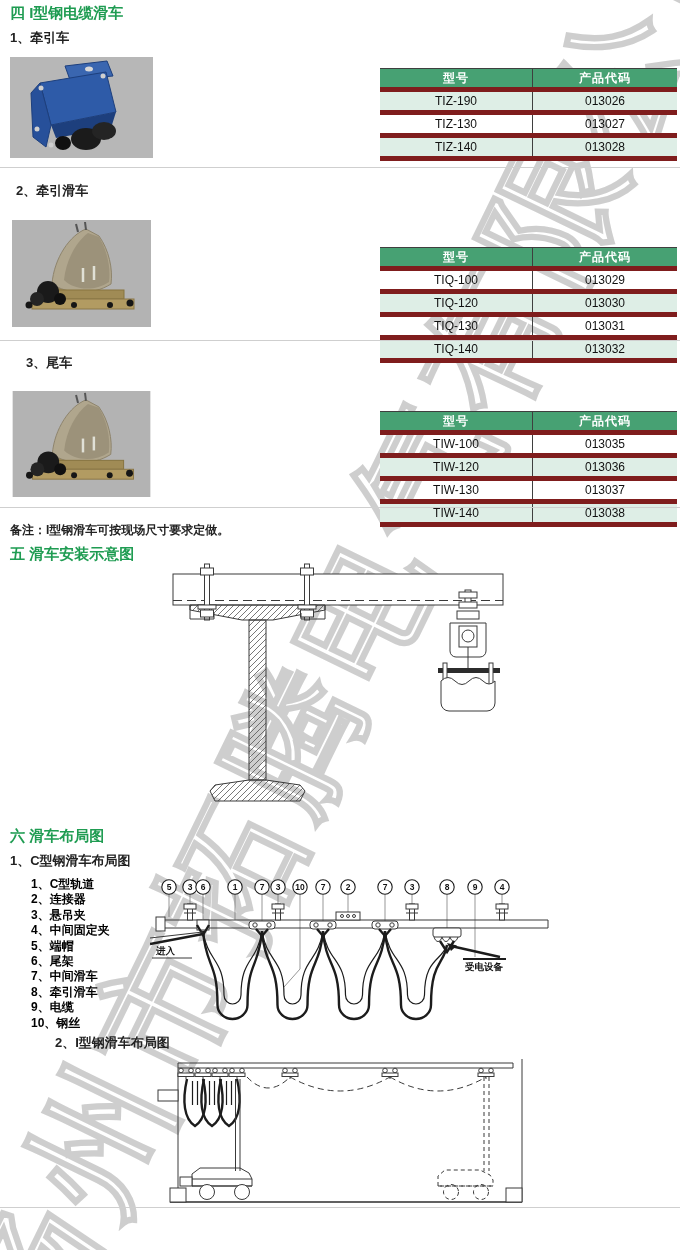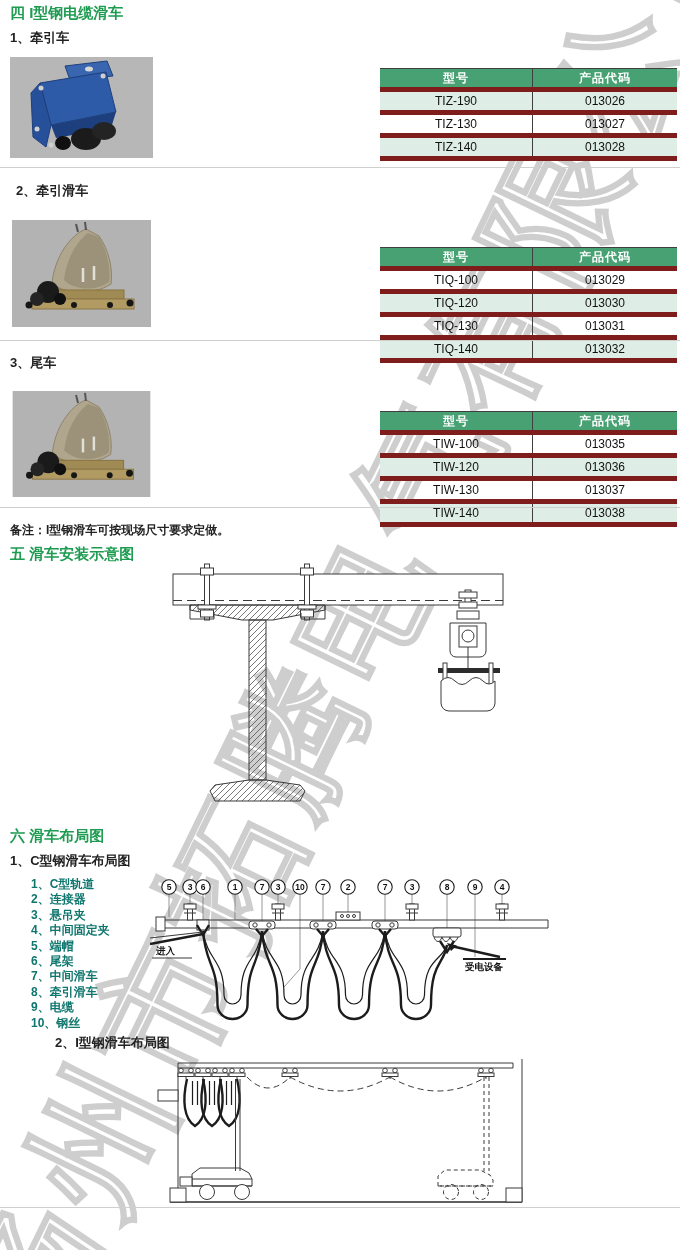--- a/index.html
+++ b/index.html
@@ -17,21 +17,21 @@
   .note{font-size:12px;font-weight:700;color:#222;}
   .divider{position:absolute;left:0;width:680px;border-top:1px solid #cfcfcf;height:0;}
   table.spec{border-collapse:collapse;width:297px;table-layout:fixed;
              font-size:12px;border-top:1px solid #3f3f3f;border-bottom:1px solid #3f3f3f;}
   table.spec th{background:var(--th-bg,#47a173);color:#fff;font-weight:700;height:18px;
                 padding:0;text-align:center;letter-spacing:1px;}
   table.spec td{height:18px;padding:0;text-align:center;color:#111;}
   table.spec tr{border-bottom:5px solid #7f1d1d;border-radius:9px;}
   table.spec th:first-child,table.spec td:first-child{width:152px;border-right:1px solid #3f3f3f;}
   table.spec tr.alt td{background:var(--row-alt,#deeee6);}
-  .legend-item{font-size:12px;font-weight:700;line-height:15.4px;color:#0f766e;white-space:nowrap;}
+  .legend-item{font-size:12px;font-weight:700;line-height:15.4px;color:#000000;white-space:nowrap;}
   svg{display:block;}
   svg .ln{stroke:#3a3a3a;fill:none;stroke-width:1;}
   svg .thin{stroke:#6a6a6a;fill:none;stroke-width:0.7;}
   svg .thick{stroke:#1c1c1c;fill:none;stroke-width:2.4;}
   svg .mid{stroke:#1c1c1c;fill:none;stroke-width:1.2;}
   svg .wht{fill:#fff;stroke:#3a3a3a;stroke-width:1;}
   svg .callout-circle{fill:#fff;stroke:#1c1c1c;stroke-width:1.1;}
   svg .callout-num{font:700 8.5px "Liberation Sans",sans-serif;text-anchor:middle;fill:#111;}
   svg .dlabel{font:700 9.5px "Liberation Sans",sans-serif;fill:#111;}
   svg .dash{stroke:#3a3a3a;fill:none;stroke-width:1;stroke-dasharray:6 4;}
@@ -129,21 +129,21 @@
             <td>013031</td>
           </tr>
           <tr class="alt">
             <td>TIQ-140</td>
             <td>013032</td>
           </tr>
         </tbody>
       </table>
     <div class="divider" style="top:340px;"></div>
 
-    <div class="abs h-item" style="left:10px;top:354px;">3、尾车</div>
+    <div class="abs h-item" style="left:26px;top:354px;">3、尾车</div>
 
     <svg class="abs" style="left:12px;top:391px;" width="139" height="106" viewBox="0 0 139 107">
       <rect x="0" y="0" width="139" height="107" fill="#b3b3b3"></rect>
       <polygon points="55,52 66,56 46,82 35,76" fill="#a08b55" stroke="#87743f"></polygon>
       <path d="M40,64 C42,38 58,15 74,9 L87,16 C97,30 101,49 99,64 C80,76 55,74 40,64 Z" fill="#b0a68d" stroke="#8e846c"></path>
       <path d="M52,60 C54,40 64,22 76,13 L87,17 C95,30 99,48 97,62 C82,72 62,70 52,60 Z" fill="#9c927a"></path>
       <line x1="71" y1="48" x2="71" y2="62" stroke="#e0e0d6" stroke-width="2.5"></line>
       <line x1="82" y1="46" x2="82" y2="60" stroke="#e0e0d6" stroke-width="2.5"></line>
       <line x1="64" y1="4" x2="66" y2="12" stroke="#555" stroke-width="2"></line>
       <line x1="73" y1="2" x2="74" y2="10" stroke="#555" stroke-width="2"></line>

